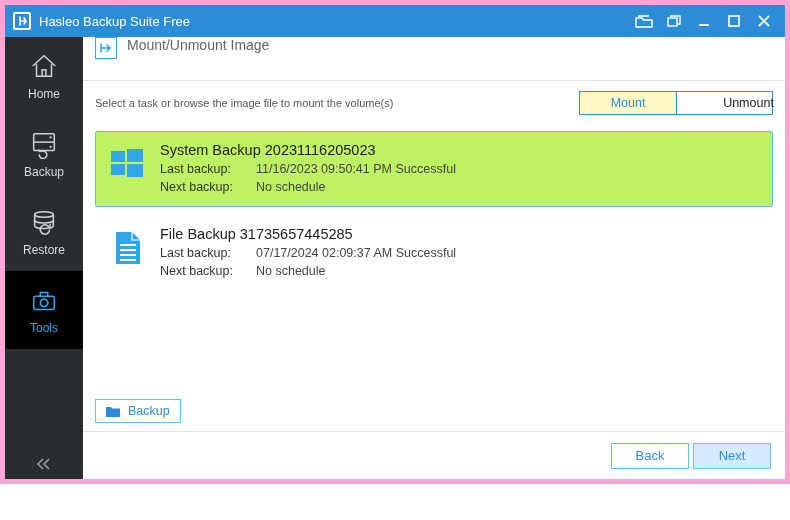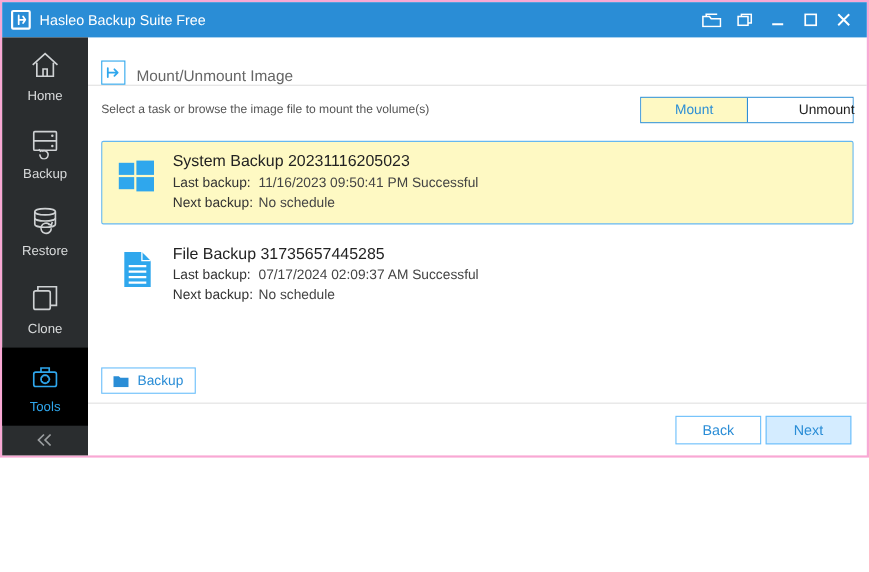--- a/index.html
+++ b/index.html
@@ -1,55 +1,55 @@
 <!DOCTYPE html>
 <html><head>
 <meta charset="utf-8">
 <style>
   * { box-sizing: border-box; margin: 0; padding: 0; font-family: "Segoe UI", Arial, sans-serif; }
   html, body { width: 790px; height: 520px; overflow: hidden; }
-  .window { width: 790px; height: 416px; display: flex; flex-direction: column; background: #fff; border: 2px solid #f9a8d4; }
+  .window { width: 790px; height: 484px; display: flex; flex-direction: column; background: #fff; border: 5px solid #f9a8d4; }
   
   .titlebar { height: 32px; background: #2a8dd6; color: #fff; display: flex; align-items: center; padding: 0 6px 0 8px; }
   .titlebar .app-icon { width: 18px; height: 18px; border: 2px solid #fff; border-radius: 2px; display: flex; align-items: center; justify-content: center; margin-right: 8px; }
   .titlebar .app-icon svg { width: 12px; height: 12px; }
   .titlebar .title { font-size: 13px; flex: 1; }
   .titlebar .win-btn { width: 30px; height: 32px; display: flex; align-items: center; justify-content: center; cursor: pointer; }
   .titlebar .win-btn svg { stroke: #fff; fill: none; }
   
   .body { flex: 1; display: flex; min-height: 0; }
   
   .sidebar { width: 78px; background: #2a2d2f; display: flex; flex-direction: column; align-items: stretch; }
   .nav-item { height: 78px; display: flex; flex-direction: column; align-items: center; justify-content: center; color: #d9dbdc; font-size: 12px; cursor: pointer; gap: 6px; }
   .nav-item.active { background: #000000; color: #2fa7ed; }
   .nav-item svg { width: 30px; height: 30px; }
   .nav-item.active svg { stroke: #2fa7ed; fill: none; }
   .nav-item svg { stroke: #cfd2d4; fill: none; stroke-width: 1.6; }
   .sidebar-spacer { flex: 1; }
   .collapse-item { height: 30px; display: flex; align-items: center; justify-content: center; color: #9a9d9f; cursor: pointer; }
   
   .main { flex: 1; display: flex; flex-direction: column; min-width: 0; }
-  .page-header { height: 44px; display: flex; align-items: flex-end; padding: 0 12px; gap: 10px; color: #555; border-bottom: 1px solid #e0e0e0; }
+  .page-header { height: 44px; display: flex; align-items: flex-start; padding: 0 12px; gap: 10px; color: #555; border-bottom: 1px solid #e0e0e0; }
   .page-header .hicon { width: 22px; height: 22px; border: 1.5px solid #2fa7ed; display:flex; align-items:center; justify-content:center; }
   .page-header .hicon svg { width: 14px; height: 14px; stroke:#2fa7ed; fill:none; }
   .page-header .htitle { font-size: 14px; color: #666; }
   .subhead { display: flex; align-items: center; padding: 10px 12px 10px 12px; gap: 10px; }
   .subhead .prompt { font-size: 11px; color: #555; flex: 1; }
   .seg { display: flex; border: 1px solid #2d8fd6; height: 24px; }
   .seg-btn { width: 96px; display: flex; align-items: center; justify-content: center; font-size: 12.5px; cursor: pointer; }
   .seg-btn.active { background: #fef9c3; color: #2d8fd6; }
   .seg-btn:not(.active) { background: #fff; color: #222; padding-left: 48px; }
   .seg-btn + .seg-btn { border-left: 1px solid #2d8fd6; }
   .tasks { padding: 6px 12px; display: flex; flex-direction: column; gap: 8px; }
   .task { display: flex; gap: 14px; align-items: flex-start; padding: 10px 12px 12px 12px; border: 1px solid transparent; border-radius: 2px; cursor: pointer; }
-  .task.selected { background: #fef9c3; border: 1px solid #66b8f0; }
+  .task.selected { background: #bef264; border: 1px solid #66b8f0; }
   .task .task-icon { width: 38px; height: 38px; margin-top: 3px; flex-shrink: 0; }
   .task .tbody { display: flex; flex-direction: column; gap: 4px; }
   .task .tname { font-size: 14.5px; color: #222; }
-  .task .trow { font-size: 12.5px; color: #444; display: flex; gap: 4px; }
+  .task .trow { font-size: 12.5px; color: #444; display: flex; gap: 22px; }
   .task .trow .lbl { width: 74px; color: #333; }
   .main-spacer { flex: 1; }
   .browse-row { padding: 8px 12px; border-top: 0; }
   .browse-btn { display: inline-flex; align-items: center; gap: 8px; height: 24px; padding: 0 10px; border: 1px solid #6abefb; color: #2a8dd6; font-size: 12.5px; cursor: pointer; background:#fff; }
   .browse-btn svg { width: 14px; height: 12px; fill:#2a8dd6; }
   .footer { height: 48px; border-top: 1px solid #e0e0e0; display: flex; align-items: center; justify-content: flex-end; gap: 4px; padding: 0 14px; }
   .footer .btn { width: 78px; height: 26px; border: 1px solid #6abefb; display:flex; align-items:center; justify-content:center; font-size: 13px; color:#2a8dd6; cursor:pointer; background:#fff; }
   .footer .btn.primary { background:#d4ecff; }
 </style>
 </head>
@@ -112,27 +112,20 @@
       </div>
       <div class="nav-item">
         <svg viewBox="0 0 32 32">
             <ellipse cx="16" cy="8" rx="10" ry="3"></ellipse>
             <path d="M6 8 V20 a10 3 0 0 0 20 0 V8"></path>
             <path d="M6 14 a10 3 0 0 0 20 0"></path>
             <path d="M22 24 a5 5 0 1 1 -2 -4"></path>
             <path d="M23 18 l-1 3 l-3 -1"></path>
           </svg>
         <span>Restore</span>
-      </div>
-      <div class="nav-item">
-        <svg viewBox="0 0 32 32">
-            <rect x="5" y="9" width="16" height="18" rx="2"></rect>
-            <path d="M9 9 V5 H27 V23 H21"></path>
-          </svg>
-        <span>Clone</span>
       </div>
       <div class="nav-item active">
         <svg viewBox="0 0 32 32" style="stroke:#2fa7ed">
             <rect x="5" y="12" width="22" height="14" rx="2"></rect>
             <path d="M12 12 V8 H20 V12"></path>
             <circle cx="16" cy="19" r="4"></circle>
             <path d="M16 16 v-1 M16 22 v1 M13 19 h-1 M20 19 h1 M14 17 l-.7-.7 M18 17 l.7-.7 M14 21 l-.7.7 M18 21 l.7.7"></path>
           </svg>
         <span>Tools</span>
       </div>

